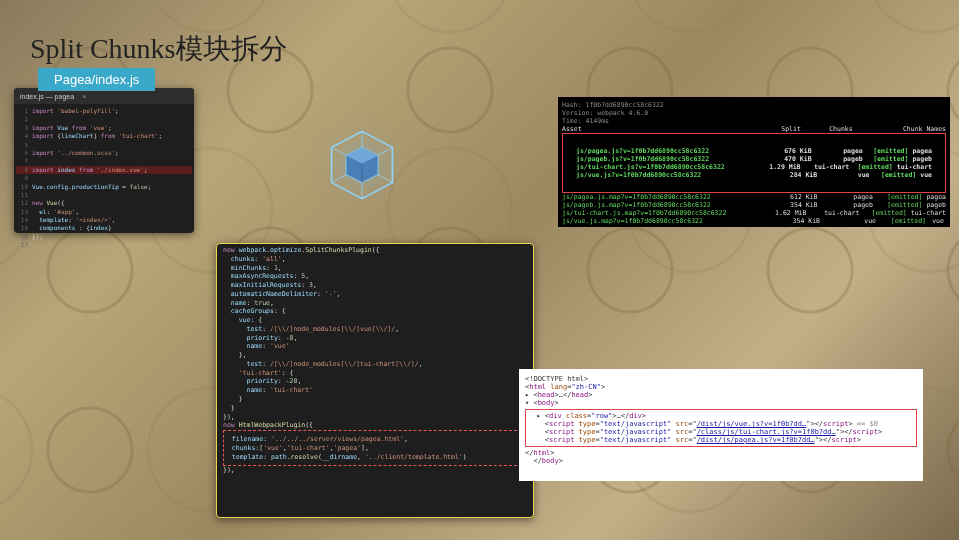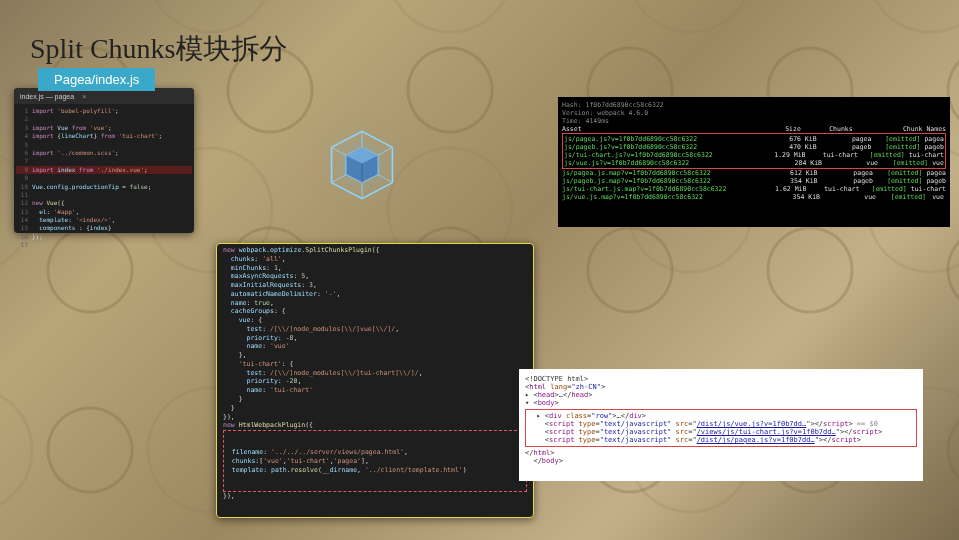--- a/index.html
+++ b/index.html
@@ -28,26 +28,26 @@
 .code { font-family: 'Consolas', monospace; font-size: 6px; padding: 3px 2px; line-height: 1.4; color: #d4d4d4; }
 .gutter { display: inline-block; width: 12px; text-align: right; color: #666; margin-right: 4px; }
 .kw { color: #c586c0; }
 .str { color: #ce9178; }
 .fn { color: #dcdcaa; }
 .var { color: #9cdcfe; }
 .num { color: #b5cea8; }
 .hl-line { background: #5a1d1d; display: block; }
 .panel-center { top: 243px; left: 216px; width: 318px; height: 275px; border: 1px solid #e8d848; }
 .panel-center .code { font-size: 6.5px; line-height: 1.35; padding: 2px 6px; }
-.dash-box { border: 1px dashed #e85858; padding: 17px 0; }
+.dash-box { border: 1px dashed #e85858; padding: 4px 0; }
 .terminal { position: absolute; top: 97px; left: 558px; width: 392px; height: 130px; background: #000; z-index: 5; font-family: monospace; font-size: 6.5px; padding: 4px; color: #aaa; }
 .term-green { color: #5fd75f; }
 .term-white { color: #ddd; }
 .term-hash { color: #888; }
-.red-box-term { border: 1.5px solid #d44; padding: 1px; }
+.red-box-term { border: 1.5px solid #d44; padding: 13px; font-weight: bold; }
 .html-panel { position: absolute; top: 369px; left: 519px; width: 404px; height: 112px; background: #fff; z-index: 5; font-family: monospace; font-size: 7px; padding: 6px; color: #333; }
 .html-tag { color: #881280; }
 .html-attr { color: #994500; }
 .html-str { color: #1a1aa6; }
 .html-link { color: #1a1aa6; text-decoration: underline; }
 .red-box-html { border: 1.5px solid #d44; padding: 2px; margin: 2px 0; }
 .html-gray { color: #888; }
 .cube { position: absolute; top: 125px; left: 322px; width: 80px; height: 80px; z-index: 6; }
 .cube svg { width: 100%; height: 100%; filter: drop-shadow(0 0 10px rgba(100,180,255,0.4)); }
 .term-row { display: flex; white-space: pre; }
@@ -97,42 +97,42 @@
       <div>&nbsp;&nbsp;<span class="var">maxAsyncRequests</span>: <span class="num">5</span>,</div>
       <div>&nbsp;&nbsp;<span class="var">maxInitialRequests</span>: <span class="num">3</span>,</div>
       <div>&nbsp;&nbsp;<span class="var">automaticNameDelimiter</span>: <span class="str">'-'</span>,</div>
       <div>&nbsp;&nbsp;<span class="var">name</span>: <span class="num">true</span>,</div>
       <div>&nbsp;&nbsp;<span class="var">cacheGroups</span>: {</div>
       <div>&nbsp;&nbsp;&nbsp;&nbsp;<span class="var">vue</span>: {</div>
       <div>&nbsp;&nbsp;&nbsp;&nbsp;&nbsp;&nbsp;<span class="var">test</span>: <span class="str">/[\\/]node_modules[\\/]vue[\\/]/</span>,</div>
       <div>&nbsp;&nbsp;&nbsp;&nbsp;&nbsp;&nbsp;<span class="var">priority</span>: <span class="num">-8</span>,</div>
       <div>&nbsp;&nbsp;&nbsp;&nbsp;&nbsp;&nbsp;<span class="var">name</span>: <span class="str">'vue'</span></div>
       <div>&nbsp;&nbsp;&nbsp;&nbsp;},</div>
+      <div>&nbsp;&nbsp;&nbsp;&nbsp;&nbsp;&nbsp;<span class="var">test</span>: <span class="str">/[\\/]node_modules[\\/]tui-chart[\\/]/</span>,</div>
       <div>&nbsp;&nbsp;&nbsp;&nbsp;<span class="str">'tui-chart'</span>: {</div>
-      <div>&nbsp;&nbsp;&nbsp;&nbsp;&nbsp;&nbsp;<span class="var">test</span>: <span class="str">/[\\/]node_modules[\\/]tui-chart[\\/]/</span>,</div>
       <div>&nbsp;&nbsp;&nbsp;&nbsp;&nbsp;&nbsp;<span class="var">priority</span>: <span class="num">-20</span>,</div>
       <div>&nbsp;&nbsp;&nbsp;&nbsp;&nbsp;&nbsp;<span class="var">name</span>: <span class="str">'tui-chart'</span></div>
       <div>&nbsp;&nbsp;&nbsp;&nbsp;}</div>
       <div>&nbsp;&nbsp;}</div>
       <div>}),</div>
       <div><span class="kw">new</span> <span class="fn">HtmlWebpackPlugin</span>({</div>
       <div class="dash-box">
         <div>&nbsp;&nbsp;<span class="var">filename</span>: <span class="str">'../../../server/views/pagea.html'</span>,</div>
         <div>&nbsp;&nbsp;<span class="var">chunks</span>:[<span class="str">'vue'</span>,<span class="str">'tui-chart'</span>,<span class="str">'pagea'</span>],</div>
         <div>&nbsp;&nbsp;<span class="var">template</span>: <span class="var">path</span>.<span class="fn">resolve</span>(<span class="var">__dirname</span>, <span class="str">'../client/template.html'</span>)</div>
       </div>
       <div>}),</div>
     </div>
 </div>
 
 <div class="terminal">
   <div class="term-hash">Hash: 1f0b7dd6890cc58c6322</div>
   <div class="term-hash">Version: webpack 4.6.0</div>
   <div class="term-hash">Time: 4149ms</div>
-  <div class="term-row term-white" id="term-headers"><span class="term-col1">Asset</span><span class="term-col2">Size</span><span class="term-col3">Chunks</span><span class="term-col4"></span><span class="term-col5">Chunk Names</span></div>
+  <div class="term-row term-white" id="term-headers"><span class="term-col1">Asset</span><span class="term-col2">Split</span><span class="term-col3">Chunks</span><span class="term-col4"></span><span class="term-col5">Chunk Names</span></div>
   <div class="red-box-term" id="term-boxed">
       <div class="term-row"><span class="term-col1 term-green">js/pagea.js?v=1f0b7dd6890cc58c6322</span><span class="term-col2 term-white">676 KiB</span><span class="term-col3 term-white">pagea</span><span class="term-col4 term-green">[emitted]</span><span class="term-col5 term-white">pagea</span></div>
       <div class="term-row"><span class="term-col1 term-green">js/pageb.js?v=1f0b7dd6890cc58c6322</span><span class="term-col2 term-white">470 KiB</span><span class="term-col3 term-white">pageb</span><span class="term-col4 term-green">[emitted]</span><span class="term-col5 term-white">pageb</span></div>
       <div class="term-row"><span class="term-col1 term-green">js/tui-chart.js?v=1f0b7dd6890cc58c6322</span><span class="term-col2 term-white">1.29 MiB</span><span class="term-col3 term-white">tui-chart</span><span class="term-col4 term-green">[emitted]</span><span class="term-col5 term-white">tui-chart</span></div>
       <div class="term-row"><span class="term-col1 term-green">js/vue.js?v=1f0b7dd6890cc58c6322</span><span class="term-col2 term-white">284 KiB</span><span class="term-col3 term-white">vue</span><span class="term-col4 term-green">[emitted]</span><span class="term-col5 term-white">vue</span></div>
     </div>
   <div id="term-rest">
       <div class="term-row"><span class="term-col1 term-green">js/pagea.js.map?v=1f0b7dd6890cc58c6322</span><span class="term-col2 term-white">612 KiB</span><span class="term-col3 term-white">pagea</span><span class="term-col4 term-green">[emitted]</span><span class="term-col5 term-white">pagea</span></div>
       <div class="term-row"><span class="term-col1 term-green">js/pageb.js.map?v=1f0b7dd6890cc58c6322</span><span class="term-col2 term-white">354 KiB</span><span class="term-col3 term-white">pageb</span><span class="term-col4 term-green">[emitted]</span><span class="term-col5 term-white">pageb</span></div>
       <div class="term-row"><span class="term-col1 term-green">js/tui-chart.js.map?v=1f0b7dd6890cc58c6322</span><span class="term-col2 term-white">1.62 MiB</span><span class="term-col3 term-white">tui-chart</span><span class="term-col4 term-green">[emitted]</span><span class="term-col5 term-white">tui-chart</span></div>
@@ -143,21 +143,21 @@
 <div class="html-panel">
   <div id="html-before">
       <div>&lt;!DOCTYPE html&gt;</div>
       <div>&lt;<span class="html-tag">html</span> <span class="html-attr">lang</span>=<span class="html-str">"zh-CN"</span>&gt;</div>
       <div>▸ &lt;<span class="html-tag">head</span>&gt;…&lt;/<span class="html-tag">head</span>&gt;</div>
       <div>▾ &lt;<span class="html-tag">body</span>&gt;</div>
     </div>
   <div class="red-box-html" id="html-boxed">
       <div>&nbsp;&nbsp;▸ &lt;<span class="html-tag">div</span> <span class="html-attr">class</span>=<span class="html-str">"row"</span>&gt;…&lt;/<span class="html-tag">div</span>&gt;</div>
       <div>&nbsp;&nbsp;&nbsp;&nbsp;&lt;<span class="html-tag">script</span> <span class="html-attr">type</span>=<span class="html-str">"text/javascript"</span> <span class="html-attr">src</span>="<span class="html-link">/dist/js/vue.js?v=1f0b7dd…</span>"&gt;&lt;/<span class="html-tag">script</span>&gt; <span class="html-gray">== $0</span></div>
-      <div>&nbsp;&nbsp;&nbsp;&nbsp;&lt;<span class="html-tag">script</span> <span class="html-attr">type</span>=<span class="html-str">"text/javascript"</span> <span class="html-attr">src</span>="<span class="html-link">/views/js/tui-chart.js?v=1f0b7dd…</span>"&gt;&lt;/<span class="html-tag">script</span>&gt;</div>
+      <div>&nbsp;&nbsp;&nbsp;&nbsp;&lt;<span class="html-tag">script</span> <span class="html-attr">type</span>=<span class="html-str">"text/javascript"</span> <span class="html-attr">src</span>="<span class="html-link">/class/js/tui-chart.js?v=1f0b7dd…</span>"&gt;&lt;/<span class="html-tag">script</span>&gt;</div>
       <div>&nbsp;&nbsp;&nbsp;&nbsp;&lt;<span class="html-tag">script</span> <span class="html-attr">type</span>=<span class="html-str">"text/javascript"</span> <span class="html-attr">src</span>="<span class="html-link">/dist/js/pagea.js?v=1f0b7dd…</span>"&gt;&lt;/<span class="html-tag">script</span>&gt;</div>
     </div>
   <div id="html-after">
       <div>&lt;/<span class="html-tag">html</span>&gt;</div>
       <div>&nbsp;&nbsp;&lt;/<span class="html-tag">body</span>&gt;</div>
     </div>
 </div>
 
 <div class="cube">
 <svg viewBox="0 0 100 100">

